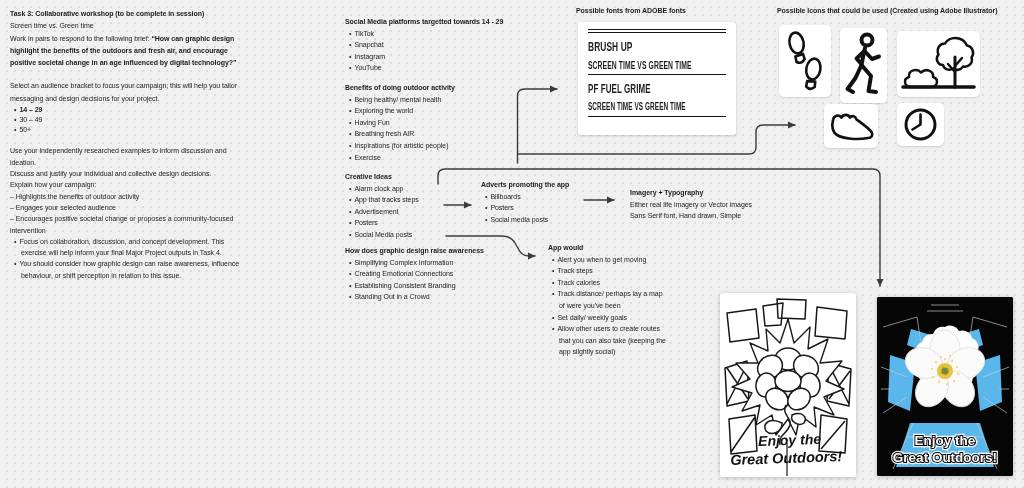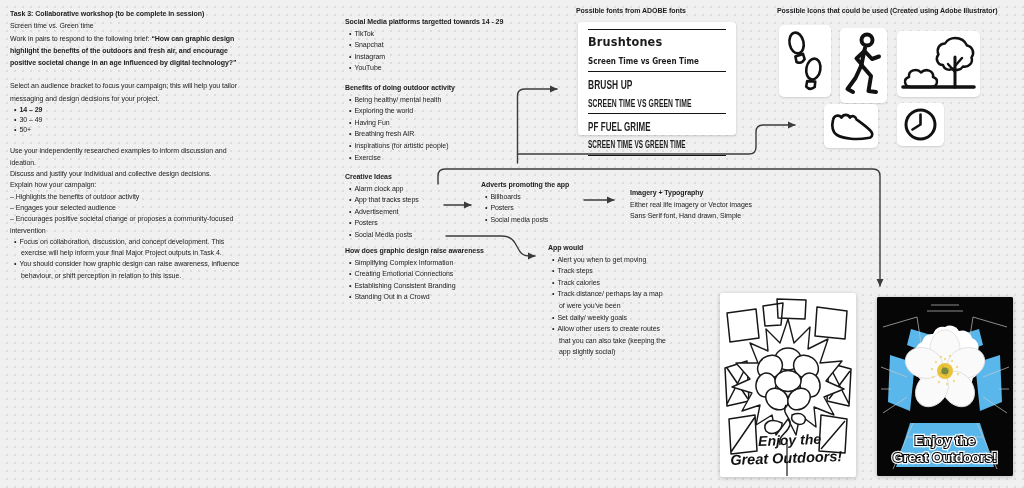--- a/index.html
+++ b/index.html
@@ -168,24 +168,20 @@
     <div class="hd">Imagery + Typography</div>
     <div>
         <p>Either real life imagery or Vector images</p>
         <p>Sans Serif font, Hand drawn, Simple</p>
       </div>
   </div>
 
   <div class="panel-hd" style="left:576px;top:7px">Possible fonts from ADOBE fonts</div>
   <div class="fonts-card">
     <div class="rule"></div>
-    <div class="fs-block">
-      <span class="fname1">Brushtones</span><br>
-      <span class="fsamp1">Screen Time vs Green Time</span>
-    </div>
     <div class="rule"></div>
     <div class="fs-block">
       <span class="cond fname2">BRUSH UP</span><br>
       <span class="cond fsamp2">SCREEN TIME VS GREEN TIME</span>
     </div>
     <div class="rule"></div>
     <div class="fs-block">
       <span class="cond fname3">PF FUEL GRIME</span><br>
       <span class="cond fsamp3">SCREEN TIME VS GREEN TIME</span>
     </div>

